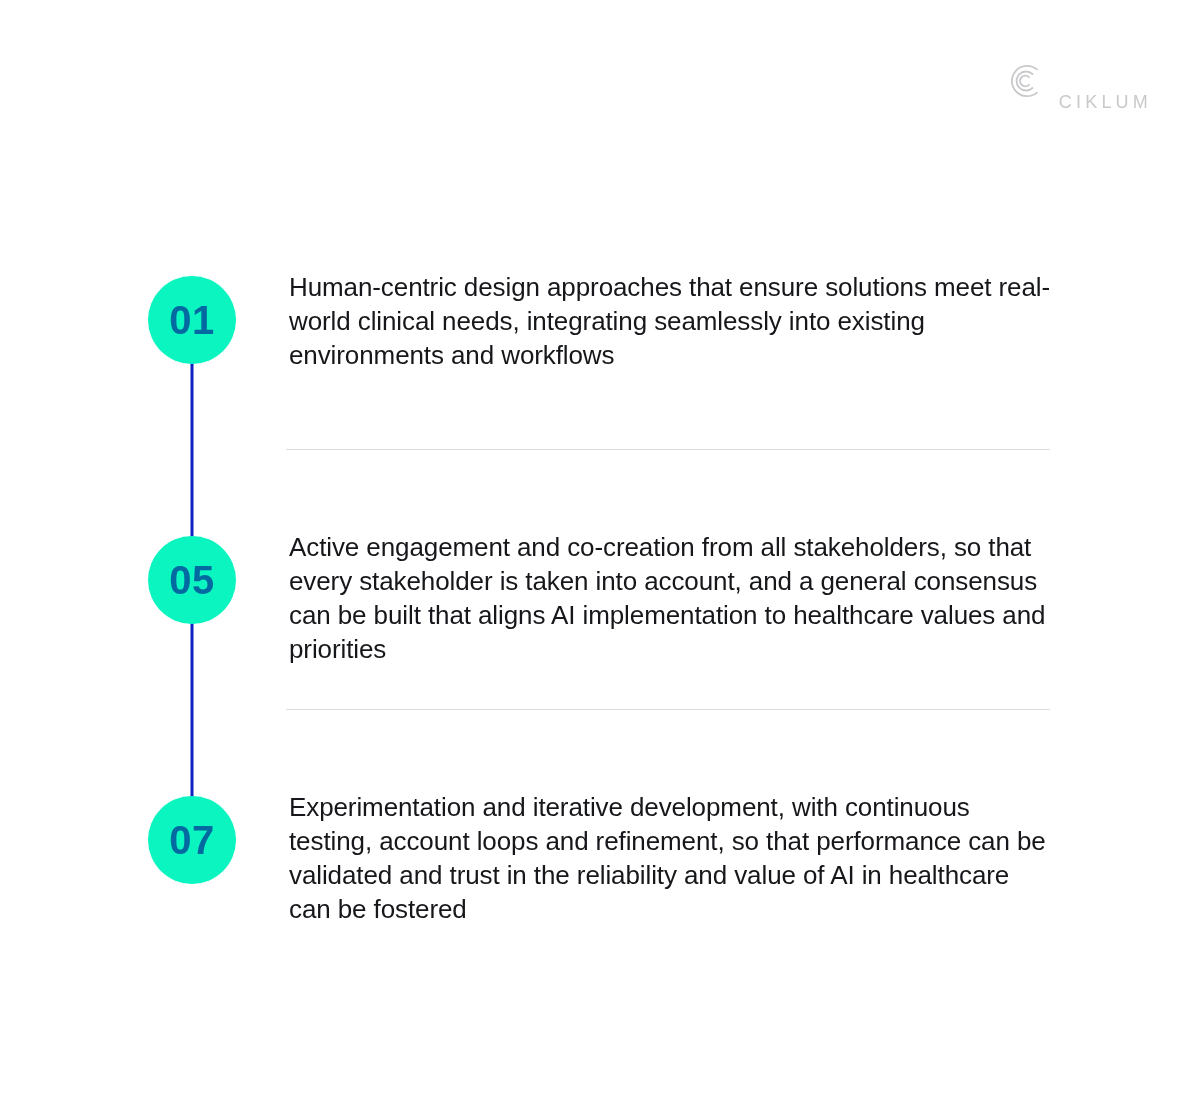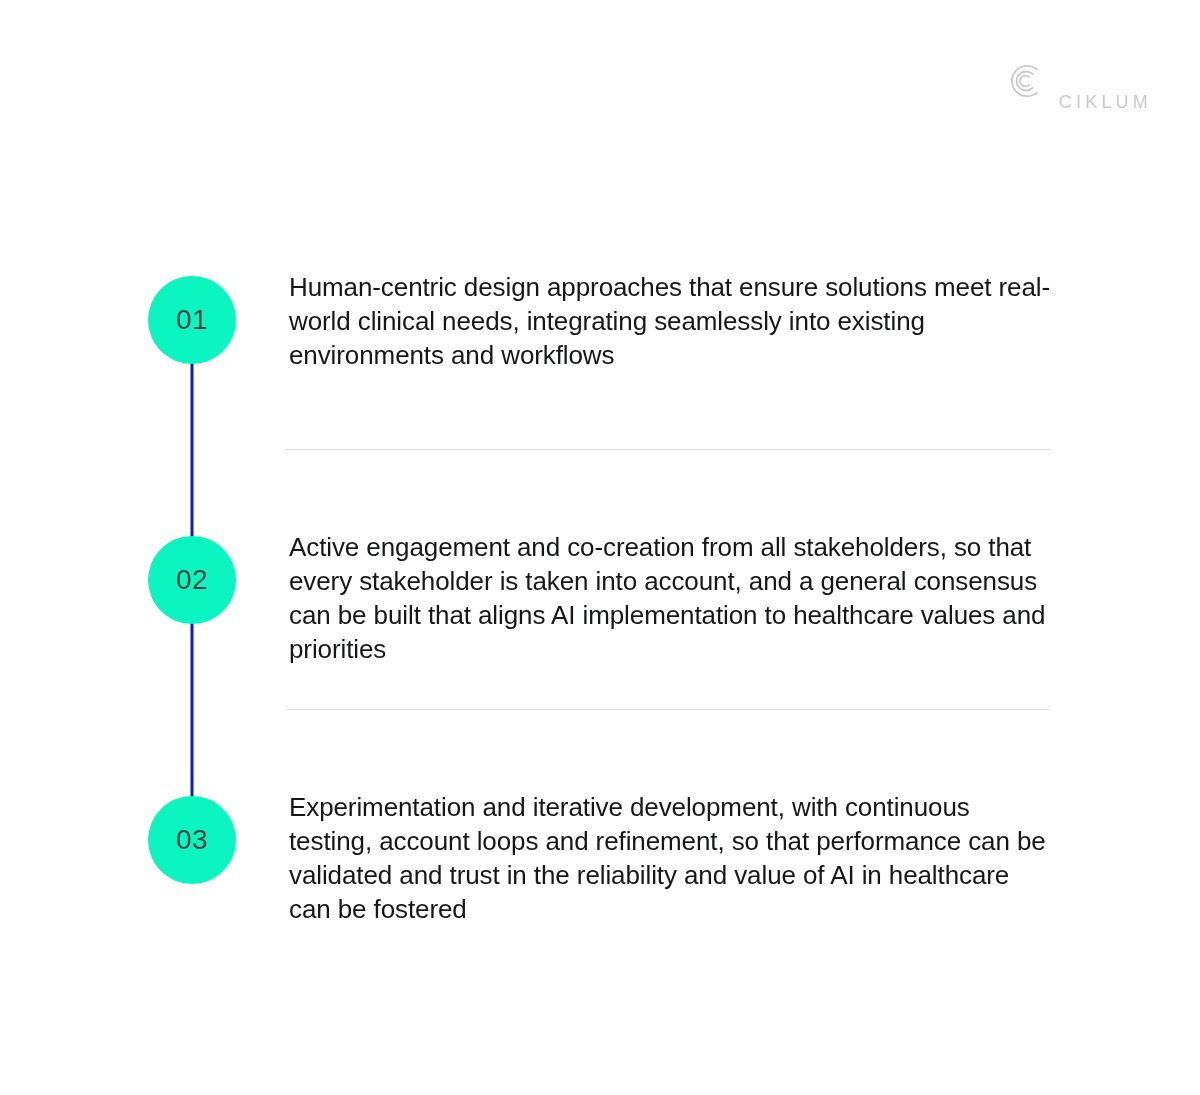--- a/index.html
+++ b/index.html
@@ -75,23 +75,23 @@
     width: 88px;
     height: 88px;
     border-radius: 50%;
     background: #0bf5c0;
     display: flex;
     align-items: center;
     justify-content: center;
     z-index: 2;
   }
   .bullet-label {
-    font-size: 28px;
-    font-weight: 400;
-    color: #404040;
+    font-size: 40px;
+    font-weight: 700;
+    color: #0369a1;
     letter-spacing: 0.5px;
     line-height: 1;
   }
 
   .step-text {
     position: absolute;
     left: 289px;
     top: 0;
     width: 766px;
     font-size: 26px;
@@ -131,27 +131,27 @@
     <div class="bullet">
       <span class="bullet-label">01</span>
     </div>
     <div class="step-text">Human-centric design approaches that ensure solutions meet real-world clinical needs, integrating seamlessly into existing environments and workflows</div>
   </div>
 
   <div class="divider divider-1"></div>
 
   <div class="step step-2">
     <div class="bullet">
-      <span class="bullet-label">02</span>
+      <span class="bullet-label">05</span>
     </div>
     <div class="step-text">Active engagement and co-creation from all stakeholders, so that every stakeholder is taken into account, and a general consensus can be built that aligns AI implementation to healthcare values and priorities</div>
   </div>
 
   <div class="divider divider-2"></div>
 
   <div class="step step-3">
     <div class="bullet">
-      <span class="bullet-label">03</span>
+      <span class="bullet-label">07</span>
     </div>
     <div class="step-text">Experimentation and iterative development, with continuous testing, account loops and refinement, so that performance can be validated and trust in the reliability and value of AI in healthcare can be fostered</div>
   </div>
 
 </div>
 
 </body></html>

